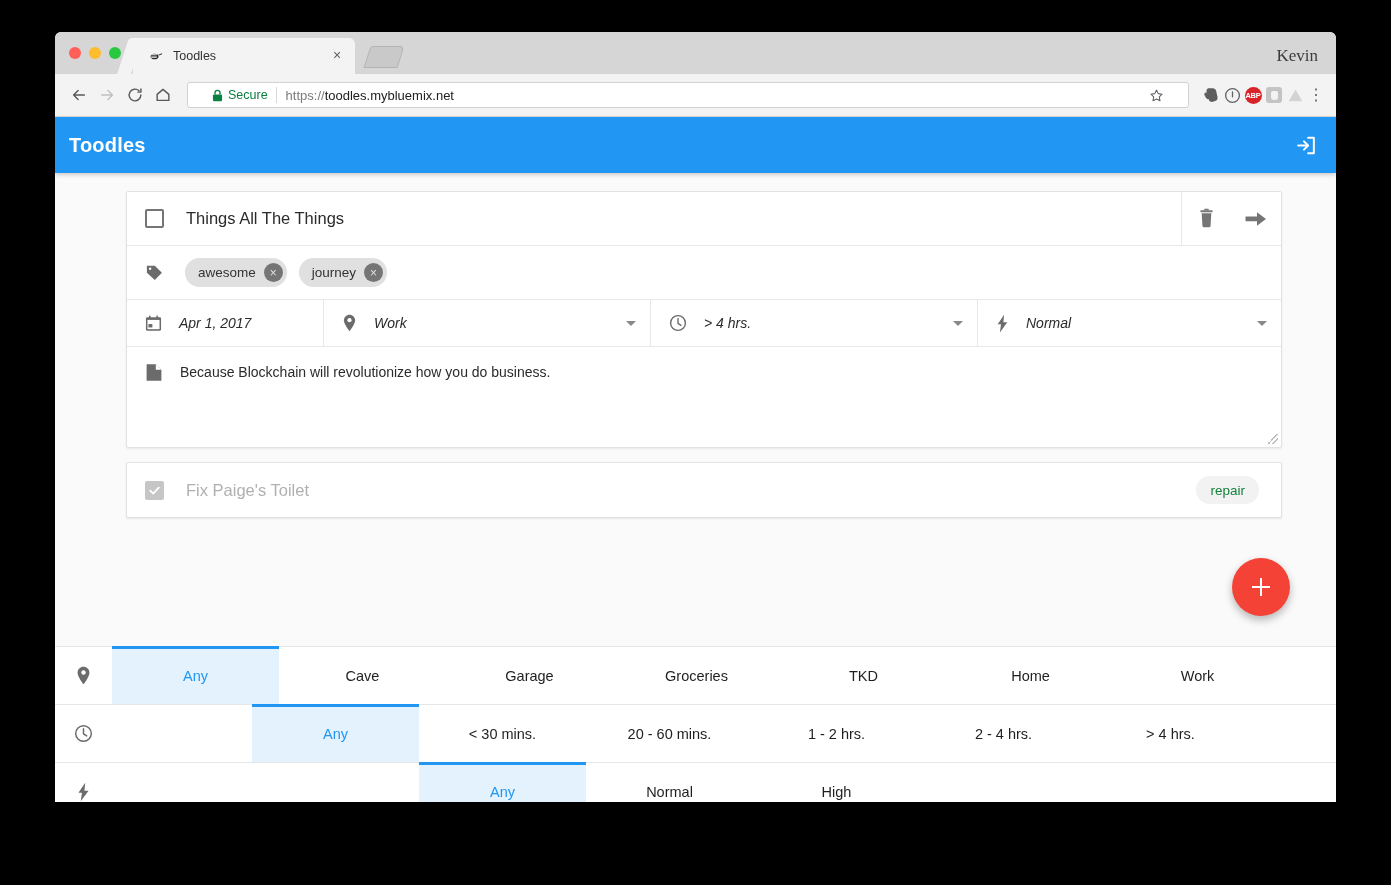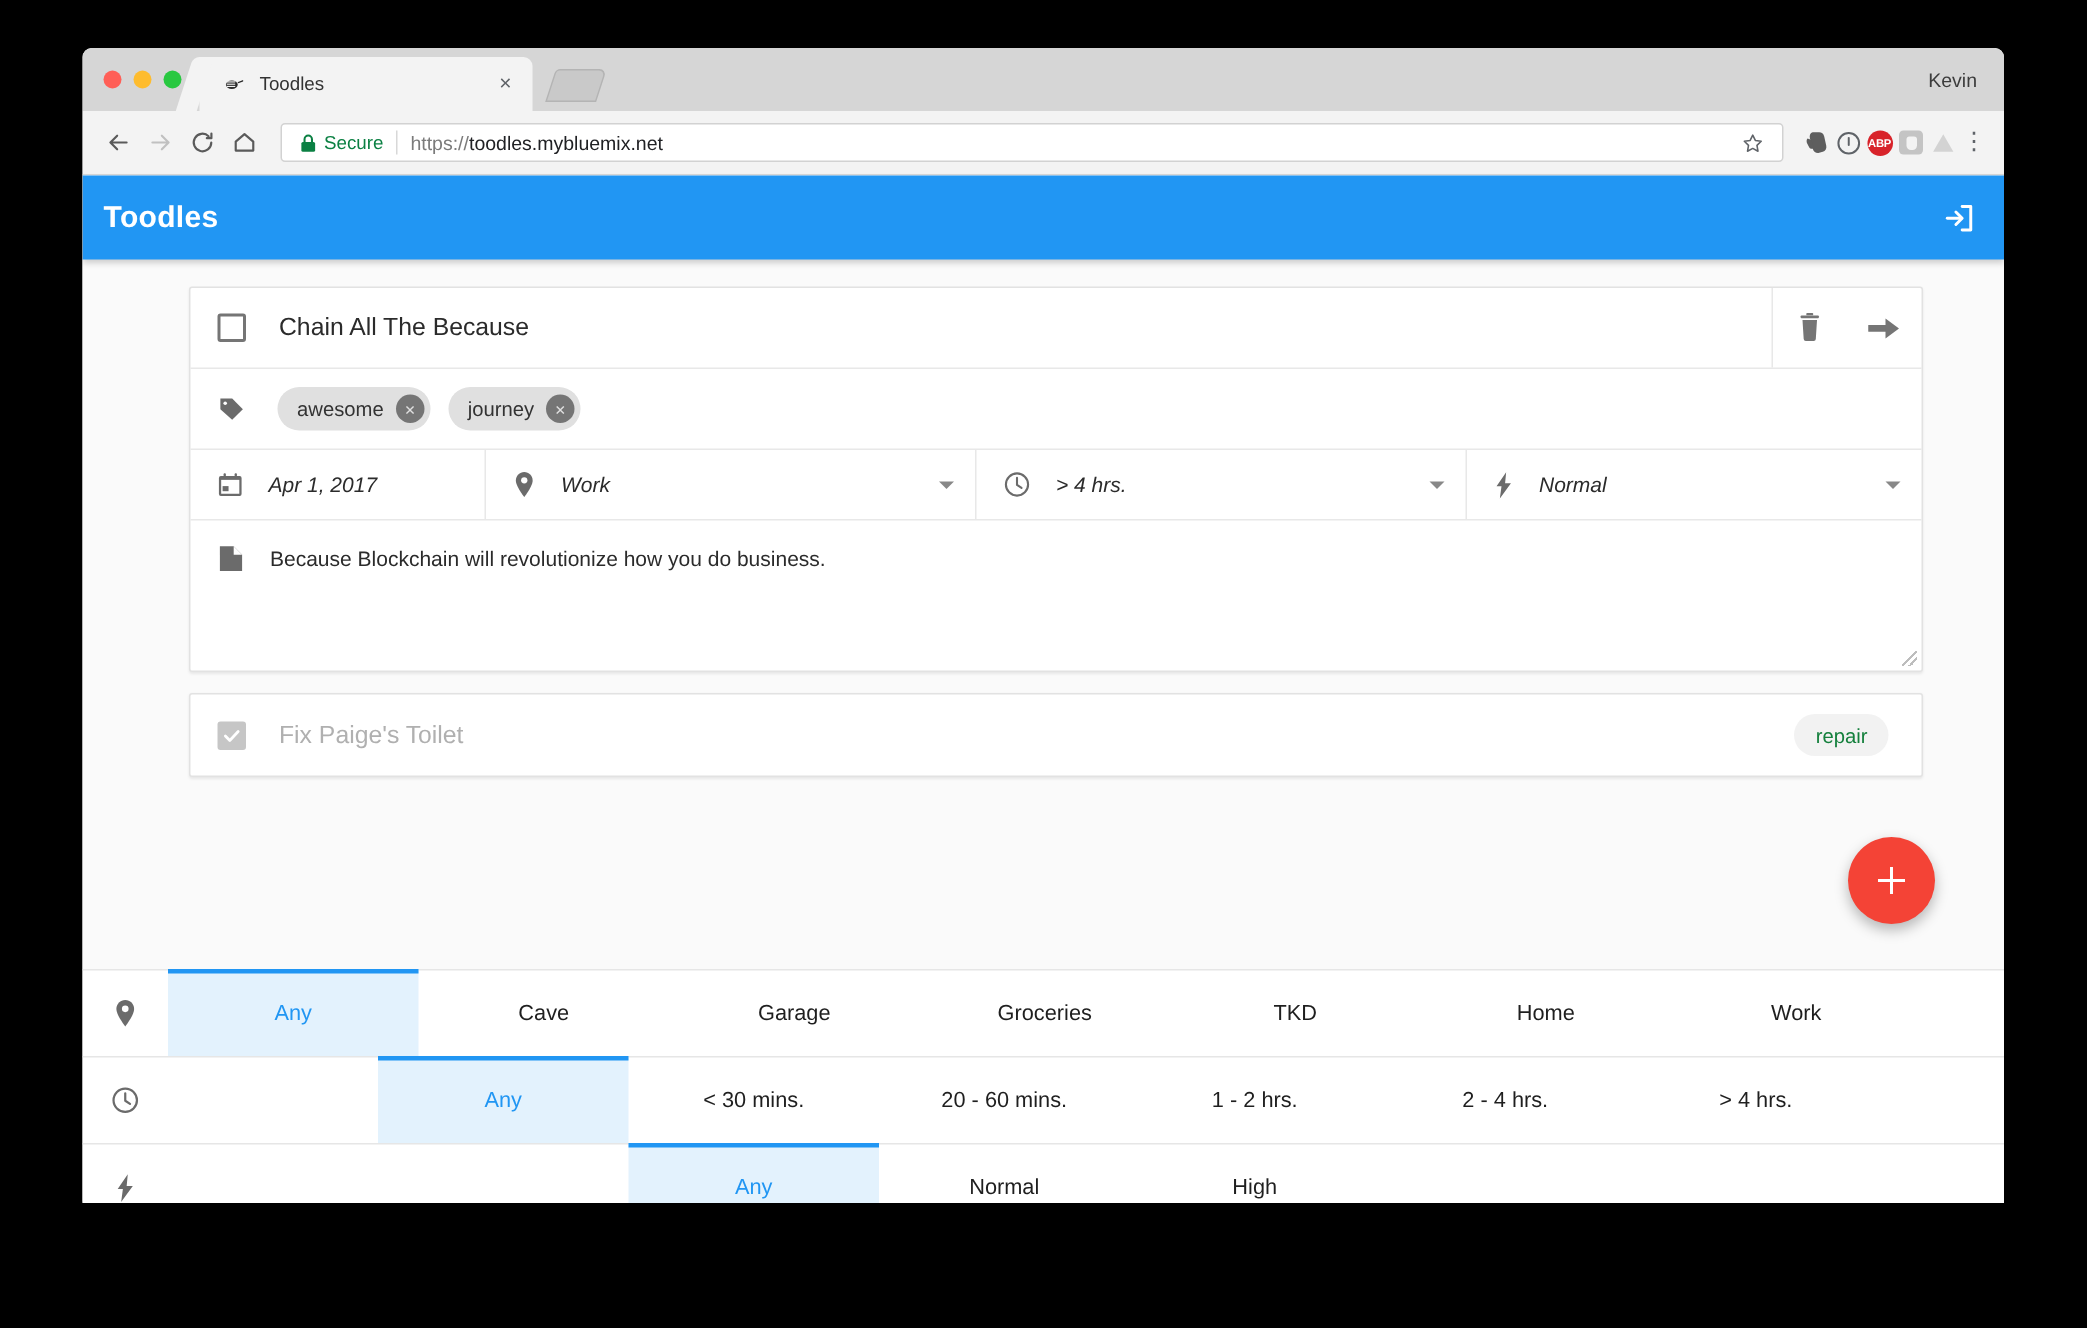--- a/index.html
+++ b/index.html
@@ -71,21 +71,21 @@
   .newtab {
     position: absolute; left: 312px; top: 14px;
     width: 34px; height: 22px;
     background: #c9c9c9;
     border: 1px solid #b4b4b4;
     border-radius: 3px 5px 0 0;
     transform: skewX(-18deg);
   }
   .profile-name {
     position: absolute; right: 18px; top: 14px;
-    font-size: 13px; color: #3c3c3c;
+    font-size: 17px; color: #3c3c3c; font-family: Liberation Serif, serif;
   }
 
   
   .toolbar {
     position: relative;
     height: 43px;
     background: #f3f3f3;
     display: flex; align-items: center;
     padding: 0 10px;
     border-bottom: 1px solid #d8d8d8;
@@ -98,21 +98,21 @@
   }
   .nav-btn.disabled { color: #c0c0c0; }
 
   .omnibox {
     flex: 1 1 auto;
     height: 26px; margin: 0 8px 0 10px;
     background: #fff;
     border: 1px solid #d2d2d2;
     border-radius: 3px;
     display: flex; align-items: center;
-    padding: 0 12px;
+    padding: 0 24px;
   }
   .lock-icon { margin-right: 5px; display: flex; align-items: center; }
   .secure-label {
     font-size: 12.5px; color: #0b8043; margin-right: 8px;
   }
   .url-divider {
     width: 1px; height: 16px; background: #d8d8d8; margin-right: 9px;
   }
   .url-text { font-size: 13px; color: #202124; }
   .url-text .scheme { color: #7b7b7b; }
@@ -432,21 +432,21 @@
         </svg>
       </span>
     </div>
 
     <div class="content">
 
       <div class="card">
         <div class="task-head">
           <div class="task-head-left">
             <span class="checkbox"></span>
-            <span class="task-title">Chain All The Because</span>
+            <span class="task-title">Things All The Things</span>
           </div>
           <div class="task-actions">
             <span class="icon-btn">
               <svg width="19" height="21" viewBox="0 0 20 22" fill="#757575">
                 <rect x="3.6" y="2.4" width="12.8" height="1.9" rx=".6"></rect>
                 <rect x="7.6" y="0.7" width="4.8" height="1.6" rx=".5"></rect>
                 <path d="M4.9 5.6h10.2l-.85 13.3a1.5 1.5 0 0 1-1.5 1.4H7.25a1.5 1.5 0 0 1-1.5-1.4z"></path>
               </svg>
             </span>
             <span class="icon-btn">

